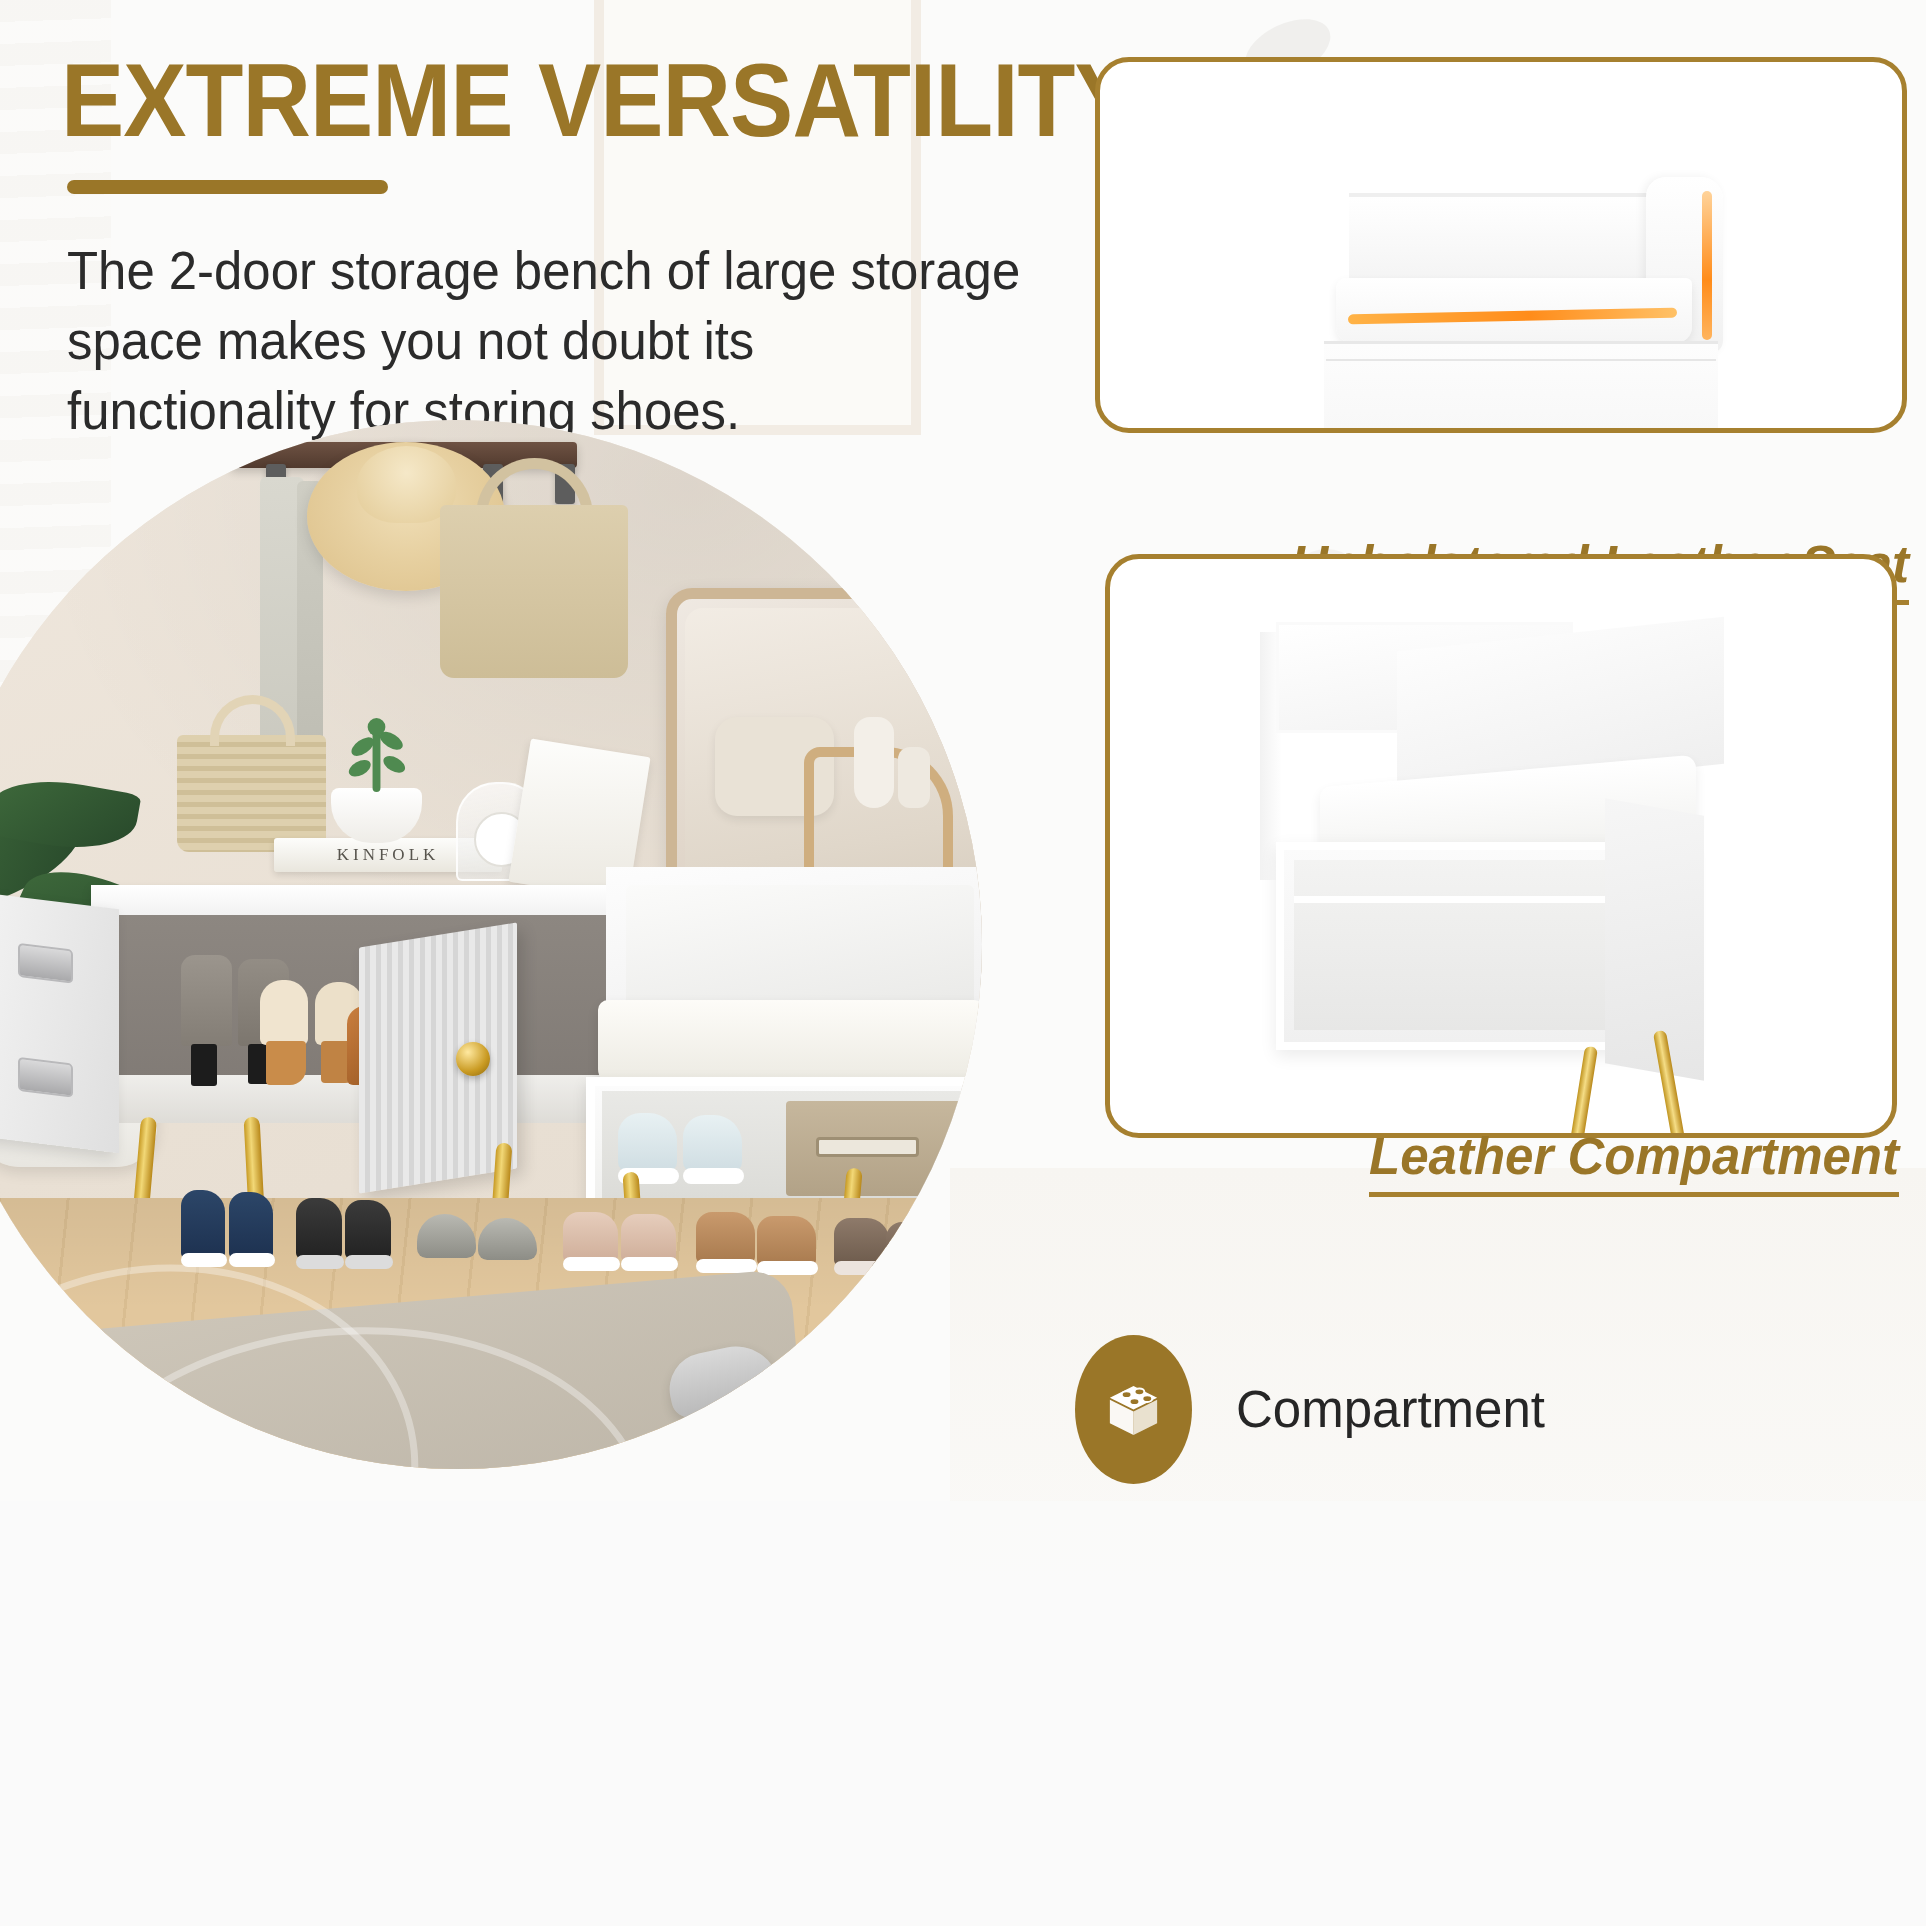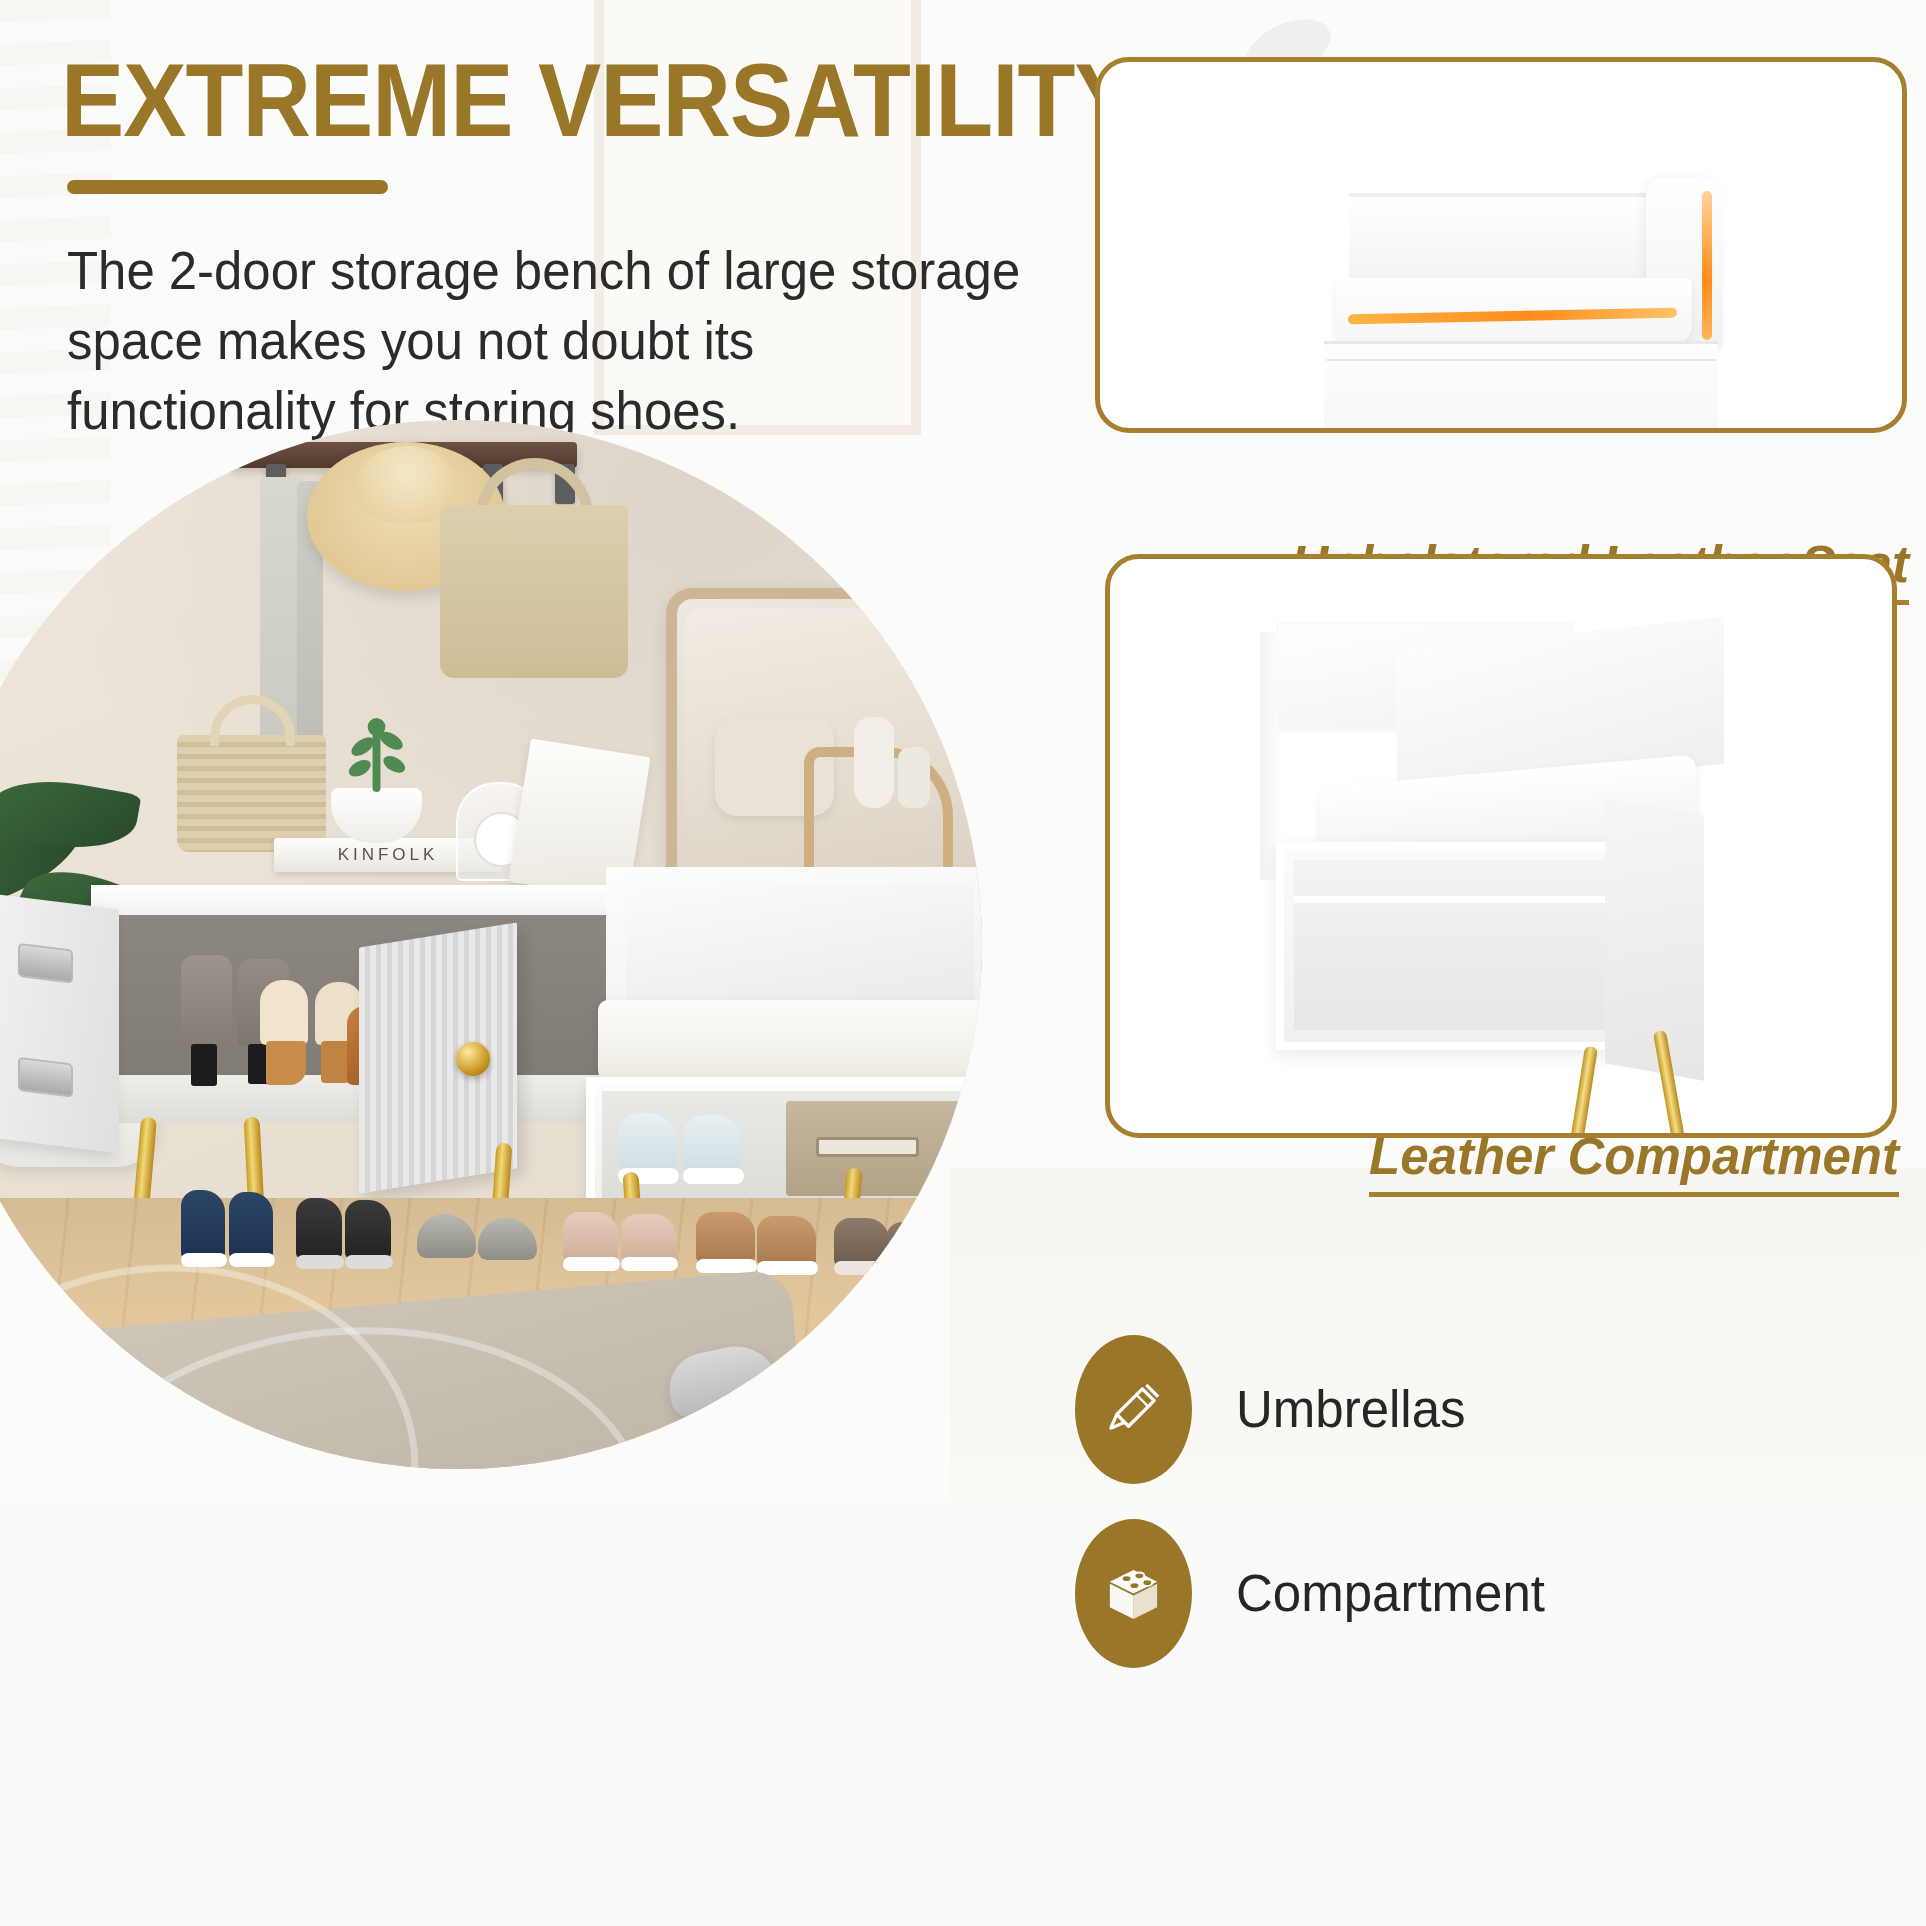--- a/index.html
+++ b/index.html
@@ -463,21 +463,21 @@
     <div class="leaf" style="left:149px;top:178px;width:149px;height:65px;transform:rotate(34deg);"></div>
   </div>
 
   <div class="hc" style="left:244px;top:315px;width:149px;height:117px;border-radius:6px 6px 12px 12px;
               background:repeating-linear-gradient(180deg,#ded0ae 0,#ded0ae 7px,#cfbf98 7px,#cfbf98 12px);"></div>
   <div class="hc" style="left:277px;top:275px;width:85px;height:51px;border:9px solid #e2d4b6;
               border-bottom:none;border-radius:44px 44px 0 0;"></div>
   <div class="hc" style="left:341px;top:418px;width:228px;height:34px;border-radius:3px;
               background:linear-gradient(180deg,#fdfdfb,#e9e6dd);box-shadow:0 3px 7px rgba(0,0,0,.12);
               display:flex;align-items:center;justify-content:center;">
-    <span style="font-size:17px;letter-spacing:4px;color:#57544d;font-family:Liberation Sans, sans-serif;">KINFOLK</span>
+    <span style="font-size:17px;letter-spacing:4px;color:#57544d;font-family:Liberation Serif, serif;">KINFOLK</span>
   </div>
   <div class="hc" style="left:398px;top:368px;width:91px;height:55px;border-radius:8px 8px 40px 40px;
               background:linear-gradient(180deg,#ffffff,#eeece7);"></div>
   <div class="hc" style="left:410px;top:297px;width:67px;height:79px;">
     <svg width="67" height="79" viewBox="0 0 68 80">
       <g fill="#4f8a50">
         <rect x="30" y="6" width="8" height="70" rx="4"></rect>
         <ellipse cx="20" cy="30" rx="13" ry="7" transform="rotate(-35 20 30)"></ellipse>
         <ellipse cx="49" cy="24" rx="13" ry="7" transform="rotate(32 49 24)"></ellipse>
         <ellipse cx="17" cy="52" rx="12" ry="7" transform="rotate(-28 17 52)"></ellipse>
@@ -604,31 +604,20 @@
   <div class="p2-divider"></div>
   <div class="p2-side"></div>
   <div class="p2-leg" style="left:465px;top:487px;transform:rotate(9deg);"></div>
   <div class="p2-leg" style="left:554px;top:471px;transform:rotate(-10deg);"></div>
 </div>
 
 <div class="label lbl2">Leather Compartment</div>
 
 <div class="features">
 
-  <div class="feat-row">
-    <div class="feat-badge">
-      <svg width="61" height="61" viewBox="0 0 62 62" fill="none" stroke="#ffffff" stroke-width="3.4" stroke-linejoin="round">
-        <path d="M40 10 L52 22 L26 48 L14 36 Z"></path>
-        <path d="M14 36 L8 50 L22 44"></path>
-        <path d="M44 6 L56 18"></path>
-        <path d="M34 16 L46 28" stroke-width="2.4"></path>
-      </svg>
-    </div>
-    <div class="feat-label">Umbrellas</div>
-  </div>
 
   <div class="feat-row">
     <div class="feat-badge">
       <svg width="63" height="63" viewBox="0 0 64 64">
         <g fill="#ffffff">
           <path d="M32 8 L56 20 L32 32 L8 20 Z"></path>
           <path d="M8 22 L32 34 L32 58 L8 46 Z" opacity=".95"></path>
           <path d="M56 22 L32 34 L32 58 L56 46 Z" opacity=".78"></path>
         </g>
         <g fill="#9a7628" stroke="#ffffff" stroke-width="2">

